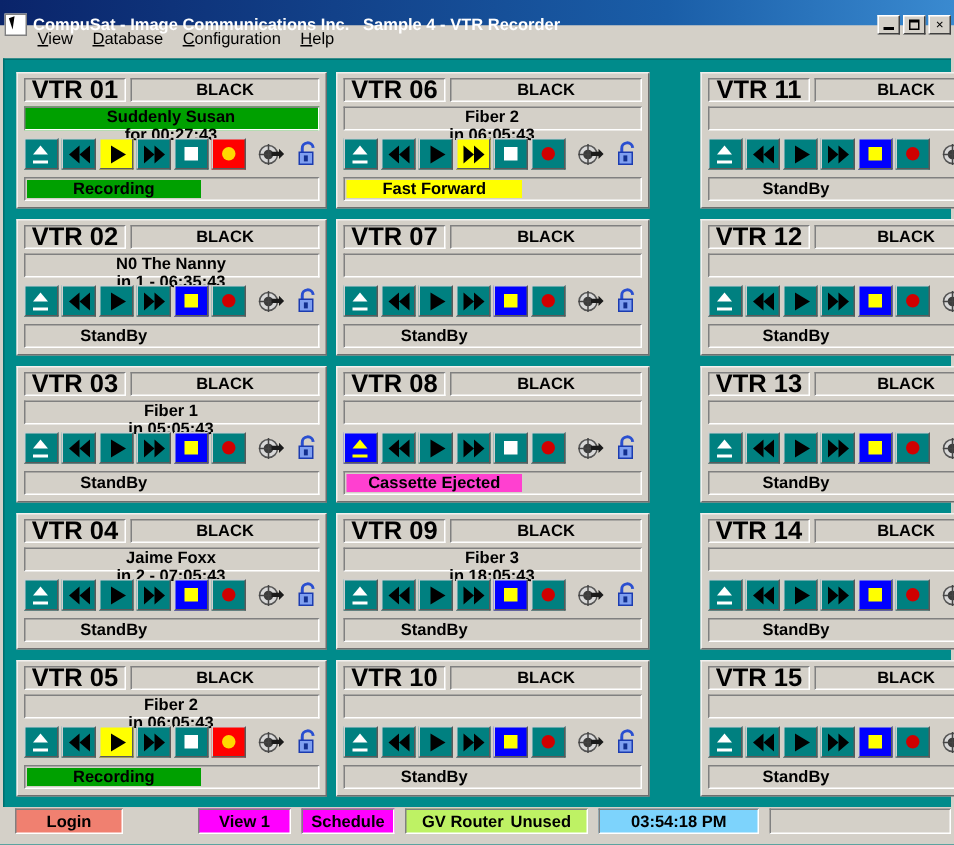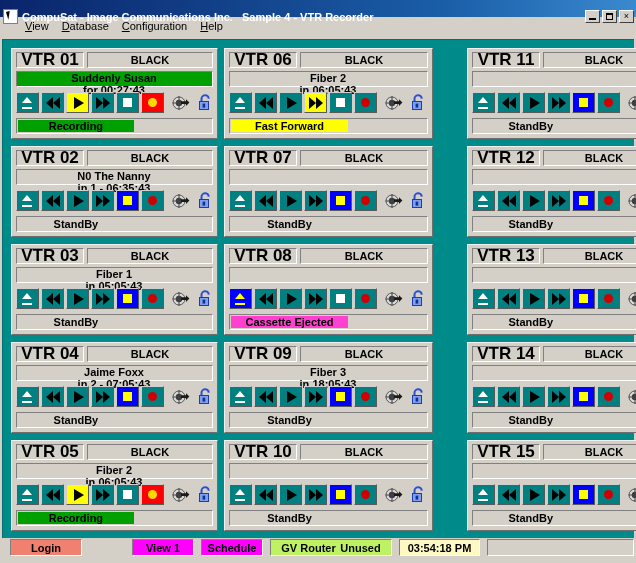--- a/index.html
+++ b/index.html
@@ -345,21 +345,21 @@
   }
   .bb-login { width: 72px; background: #f08070; }
   .bb-view { width: 62px; background: #ff00ff; margin-left: 43px; }
   .bb-sched { width: 62px; background: #ff00ff; }
   .bb-router {
     width: 122px;
     background: #bef264;
     justify-content: space-around;
     padding: 0 8px;
   }
-  .bb-time { width: 81px; background: #fef9c3; }
+  .bb-time { width: 107px; background: #7dd3fc; }
   .bb-blank { flex: 1; background: #d4d0c8; }
 </style>
 </head>
 <body>
 
 <div id="app">
 
   <div class="titlebar">
     <div class="title-icon"></div>
     <div class="title-text">CompuSat - Image Communications Inc.   Sample 4 - VTR Recorder</div>

